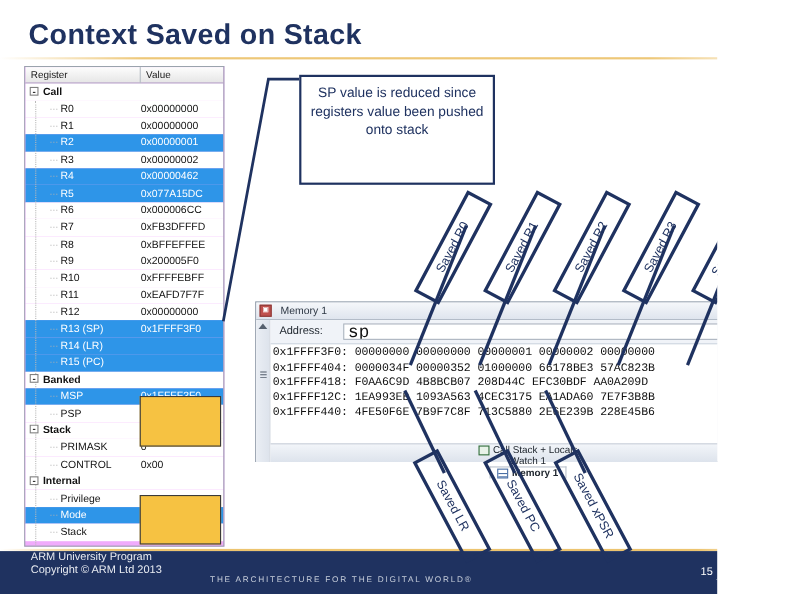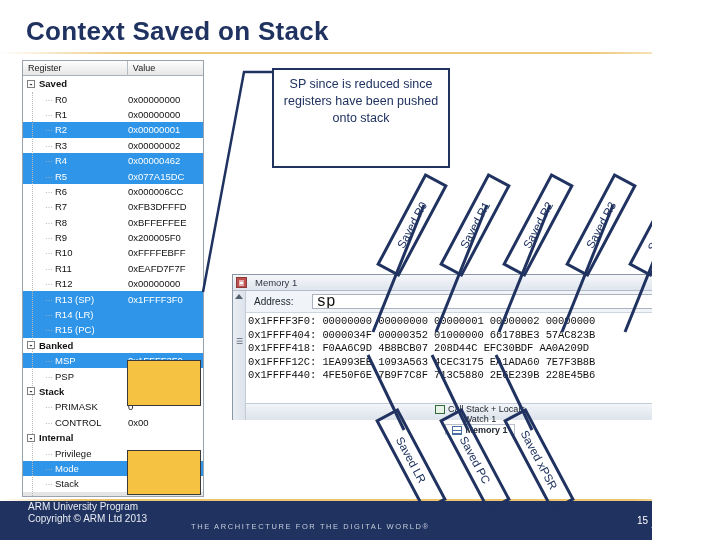--- a/index.html
+++ b/index.html
@@ -33,21 +33,21 @@
     width: 720px; height: 2px;
     background: linear-gradient(to right, #ffffff 0%, #e8b54b 18%, #e8b54b 82%, #ffffff 100%);
     opacity: 0.75;
   }
 
   
   #register-window {
     position: absolute;
     left: 22px; top: 60px;
     width: 182px; height: 437px;
-    background: #e5e5e5;
+    background: #f0abfc;
     border: 1px solid #9aa3ad;
     font-size: 9px;
     color: #111111;
     overflow: hidden;
   }
   .reg-header {
     display: flex;
     height: 15px;
     background: linear-gradient(to bottom, #fdfdfd, #e6e6e6);
     border-bottom: 1px solid #a8b0b8;
@@ -408,21 +408,21 @@
   <div id="title-rule"></div>
 
   <div id="register-window">
     <div class="reg-header">
       <div class="h-name">Register</div>
       <div class="h-val">Value</div>
     </div>
     <div class="reg-rows" id="reg-rows">
       <div id="tree-guide"></div>
     <div class="reg-row grp">
-          <div class="r-name indent-0"><span class="tree-box">-</span><span>Saved</span></div>
+          <div class="r-name indent-0"><span class="tree-box">-</span><span>Call</span></div>
           <div class="r-val"></div>
         </div>
         <div class="reg-row">
           <div class="r-name indent-1"><span class="tree-dash">⋯</span><span>R0</span></div>
           <div class="r-val">0x00000000</div>
         </div>
         <div class="reg-row">
           <div class="r-name indent-1"><span class="tree-dash">⋯</span><span>R1</span></div>
           <div class="r-val">0x00000000</div>
         </div>
@@ -521,21 +521,21 @@
         <div class="reg-row">
           <div class="r-name indent-1"><span class="tree-dash">⋯</span><span>Stack</span></div>
           <div class="r-val"></div>
         </div>
       </div>
 
     <div class="yellow-block" style="left:104px; top:299px; width:74px; height:46px;"></div>
     <div class="yellow-block" style="left:104px; top:389px; width:74px; height:45px;"></div>
   </div>
 
-  <div id="callout">SP since is reduced since registers have been pushed onto stack</div>
+  <div id="callout">SP value is reduced since registers value been pushed onto stack</div>
 
   <svg id="callout-leader">
     <polyline points="272,72 244,72 203,292" fill="none" stroke="#1f3260" stroke-width="2.5"></polyline>
   </svg>
 
   <div id="memory-window">
     <div id="mem-titlebar">
       <div id="mem-sysicon">▣</div>
       <div id="mem-title">Memory 1</div>
       <div id="mem-pin">⇤</div>

